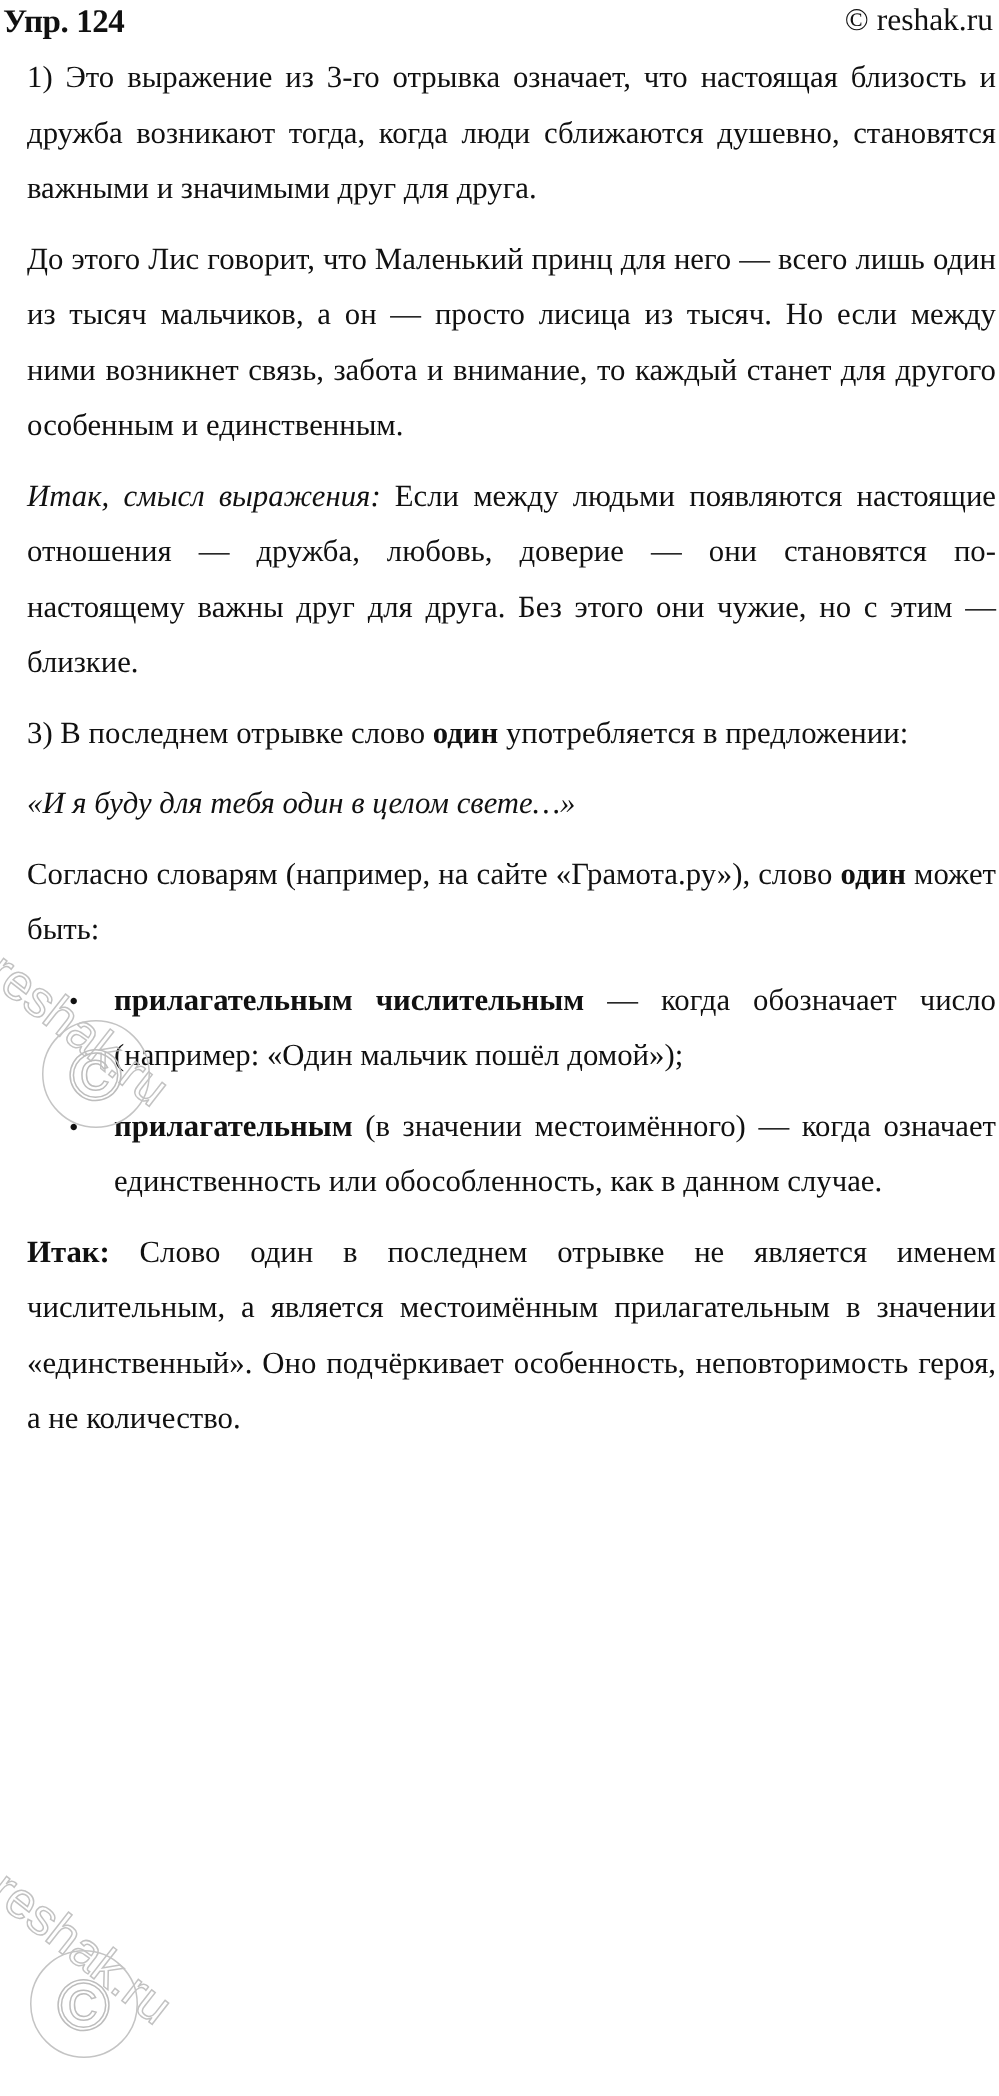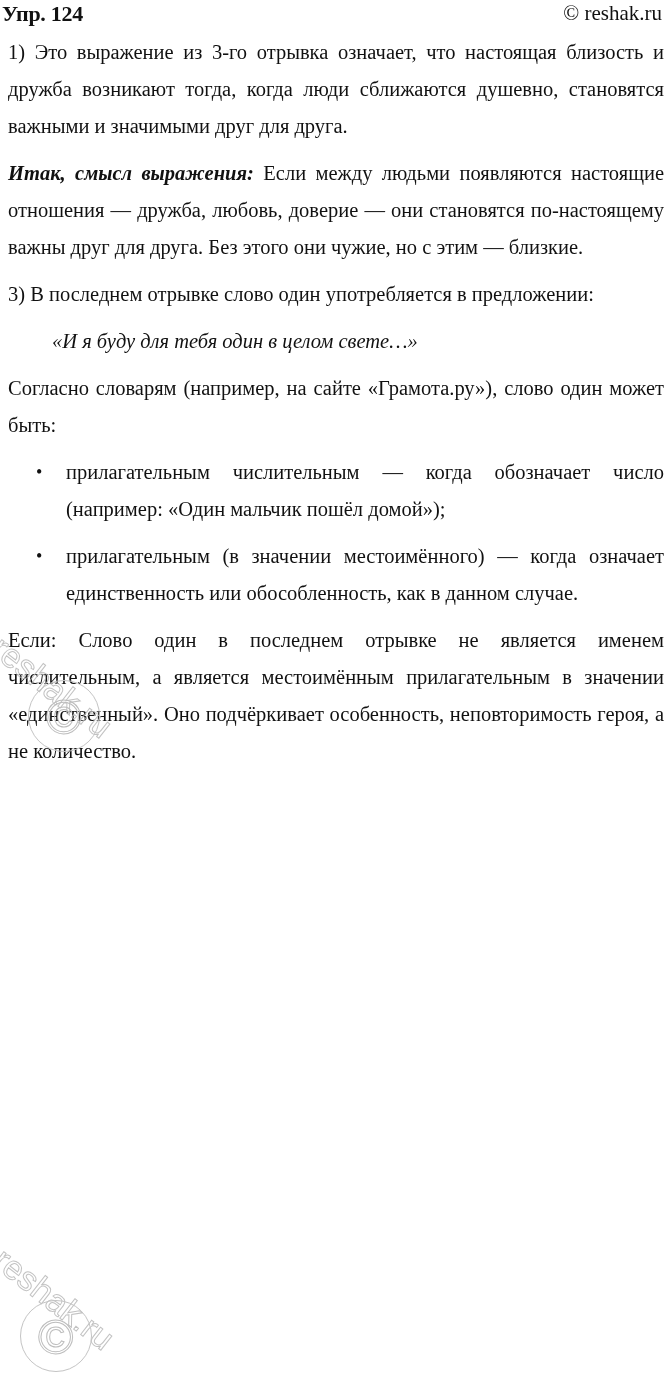--- a/index.html
+++ b/index.html
@@ -24,33 +24,33 @@
       letter-spacing: -0.3px;
     }
     .copyright {
       position: absolute;
       right: 4px; top: 1px;
       font-size: 21px;
       margin-left: 19px;
     }
     .content {
       position: absolute;
-      left: 8px; right: 2px;
+      left: 18px; right: 2px;
       top: 34px;
       font-size: 20.5px;
       line-height: 37px;
     }
     p {
       margin: 0 0 10px 0;
       text-align: justify;
       text-align-last: left;
     }
-    b { font-weight: normal; }
-    .bi { font-weight: bold; font-style: italic; }
-    .quote { font-style: italic; margin-left: 44px; }
+    b { font-weight: bold; }
+    .bi { font-weight: normal; font-style: italic; }
+    .quote { font-style: italic; }
     ul {
       list-style: none;
       margin: 0 0 10px 0;
       padding: 0;
     }
     li {
       position: relative;
       padding-left: 58px;
       margin-bottom: 10px;
       text-align: justify;
@@ -89,33 +89,34 @@
 </head>
 <body>
 
 <div class="header">
   <span class="title">Упр. 124</span>
   <span class="copyright">© reshak.ru</span>
 </div>
 
 <div class="content">
   <p>1) Это выражение из 3-го отрывка означает, что настоящая близость и дружба возникают тогда, когда люди сближаются душевно, становятся важными и значимыми друг для друга.</p>
+  <p>До этого Лис говорит, что Маленький принц для него — всего лишь один из тысяч мальчиков, а он — просто лисица из тысяч. Но если между ними возникнет связь, забота и внимание, то каждый станет для другого особенным и единственным.</p>
   <p><span class="bi">Итак, смысл выражения:</span><span> Если между людьми появляются настоящие отношения — дружба, любовь, доверие — они становятся по-настоящему важны друг для друга. Без этого они чужие, но с этим — близкие.</span></p>
 
 
   <p><span>3) В последнем отрывке слово </span><b>один</b><span> употребляется в предложении:</span></p>
   <p class="quote">«И я буду для тебя один в целом свете…»</p>
   <p><span>Согласно словарям (например, на сайте «Грамота.ру»), слово </span><b>один</b><span> может быть:</span></p>
 
   <ul>
     <li><span class="bullet">•</span><b>прилагательным числительным</b><span> — когда обозначает число (например: «Один мальчик пошёл домой»);</span></li>
     <li><span class="bullet">•</span><b>прилагательным</b><span> (в значении местоимённого) — когда означает единственность или обособленность, как в данном случае.</span></li>
   </ul>
 
-  <p><b>Если:</b><span> Слово один в последнем отрывке не является именем числительным, а является местоимённым прилагательным в значении «единственный». Оно подчёркивает особенность, неповторимость героя, а не количество.</span></p>
+  <p><b>Итак:</b><span> Слово один в последнем отрывке не является именем числительным, а является местоимённым прилагательным в значении «единственный». Оно подчёркивает особенность, неповторимость героя, а не количество.</span></p>
 </div>
 
 <div class="watermark" style="left:8px; top:628px; transform: rotate(38deg); font-size:34px;">reshak.ru</div>
 <div class="wm-circle" style="left:28px; top:680px; width:70px; height:70px;"></div>
 <div class="wm-c" style="left:46px; top:690px; font-size:48px;"><span>©</span></div>
 
 <div class="watermark" style="left:10px; top:1240px; transform: rotate(38deg); font-size:34px;">reshak.ru</div>
 <div class="wm-circle" style="left:20px; top:1300px; width:70px; height:70px;"></div>
 <div class="wm-c" style="left:38px; top:1310px; font-size:48px;"><span>©</span></div>
 

